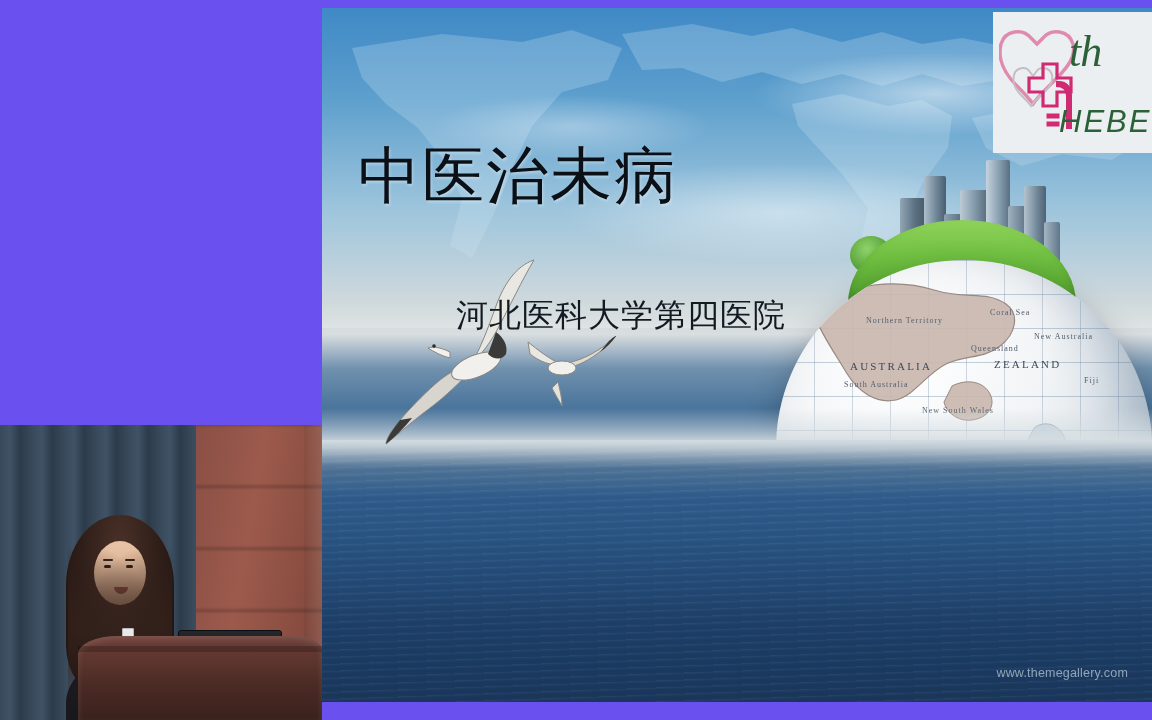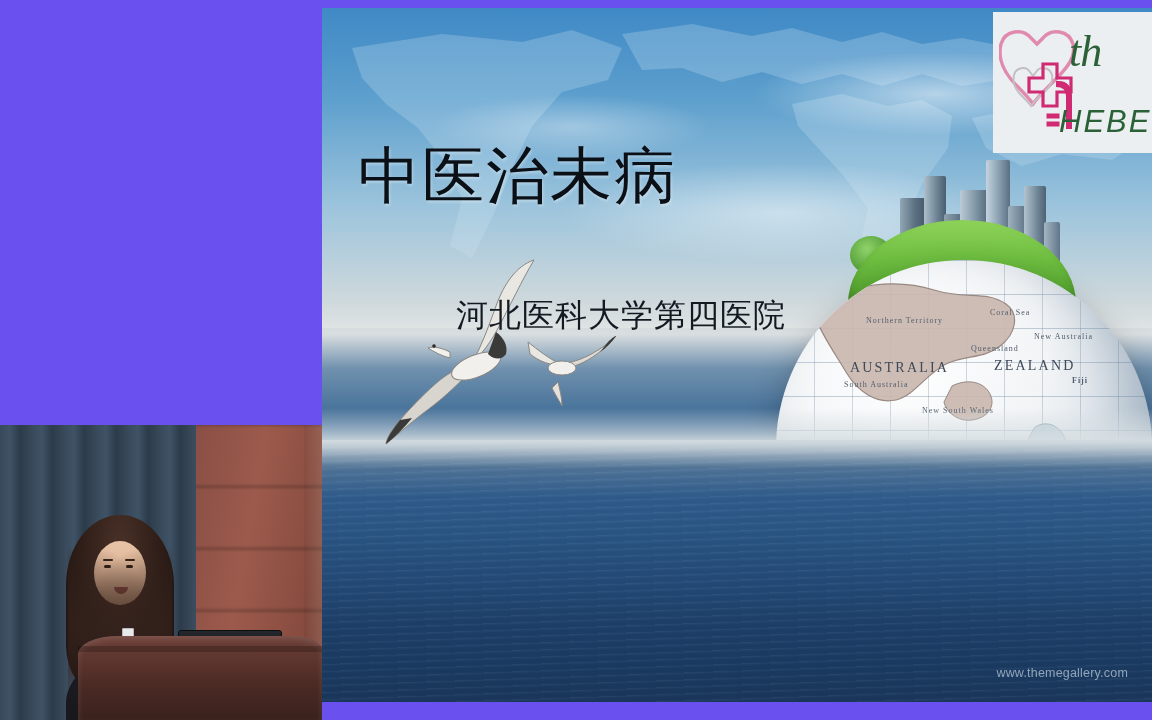--- a/index.html
+++ b/index.html
@@ -145,21 +145,21 @@
     background:repeating-linear-gradient(180deg,
       rgba(90,120,150,.34) 0px,rgba(90,120,150,.34) 1px,rgba(0,0,0,0) 1px,rgba(0,0,0,0) 34px);
   }
   .grid-lon{
     background:repeating-linear-gradient(90deg,
       rgba(90,120,150,.28) 0px,rgba(90,120,150,.28) 1px,rgba(0,0,0,0) 1px,rgba(0,0,0,0) 38px);
   }
   .landmass{position:absolute;inset:0;}
   .maplabel{
     position:absolute;color:#3e4a58;font-family:"Liberation Serif",serif;
-    letter-spacing:2.2px;font-size:14px;white-space:nowrap;
+    letter-spacing:2.2px;font-size:11px;white-space:nowrap;
   }
   .maplabel.sm{font-size:8px;letter-spacing:1px;color:#52606e;}
   .globe-top{
     position:absolute;left:94px;top:72px;width:228px;height:84px;
     border-radius:50% 50% 0 0 / 100% 100% 0 0;
     background:linear-gradient(180deg,#8fd35a 0%,#6fbf41 45%,#4e9e2c 100%);
     box-shadow:inset 0 -6px 10px rgba(0,0,0,.18);
   }
   .tree{
     position:absolute;left:96px;top:88px;width:42px;height:38px;border-radius:50%;
@@ -301,21 +301,21 @@
         <div class="maplabel" style="left:74px;top:100px;">AUSTRALIA</div>
         <div class="maplabel" style="left:218px;top:98px;">ZEALAND</div>
         <div class="maplabel sm" style="left:208px;top:198px;">NEW ZEALAND</div>
         <div class="maplabel sm" style="left:90px;top:56px;">Northern Territory</div>
         <div class="maplabel sm" style="left:155px;top:84px;margin-left:40px;">Queensland</div>
         <div class="maplabel sm" style="left:68px;top:120px;">South Australia</div>
         <div class="maplabel sm" style="left:146px;top:146px;">New South Wales</div>
         <div class="maplabel sm" style="left:214px;top:48px;">Coral Sea</div>
         <div class="maplabel sm" style="left:186px;top:180px;">Tasman Sea</div>
         <div class="maplabel sm" style="left:258px;top:72px;">New Australia</div>
-        <div class="maplabel sm" style="left:296px;top:116px;font-weight:bold;">Fiji</div>
+        <div class="maplabel sm" style="left:308px;top:116px;">Fiji</div>
       </div>
 
       <div class="ring ring-a"></div>
       <div class="ring ring-b"></div>
     </div>
 
     <div class="sea"></div>
     <div class="horizon-haze"></div>
 
     <div class="bird" style="left:62px;top:246px;">

